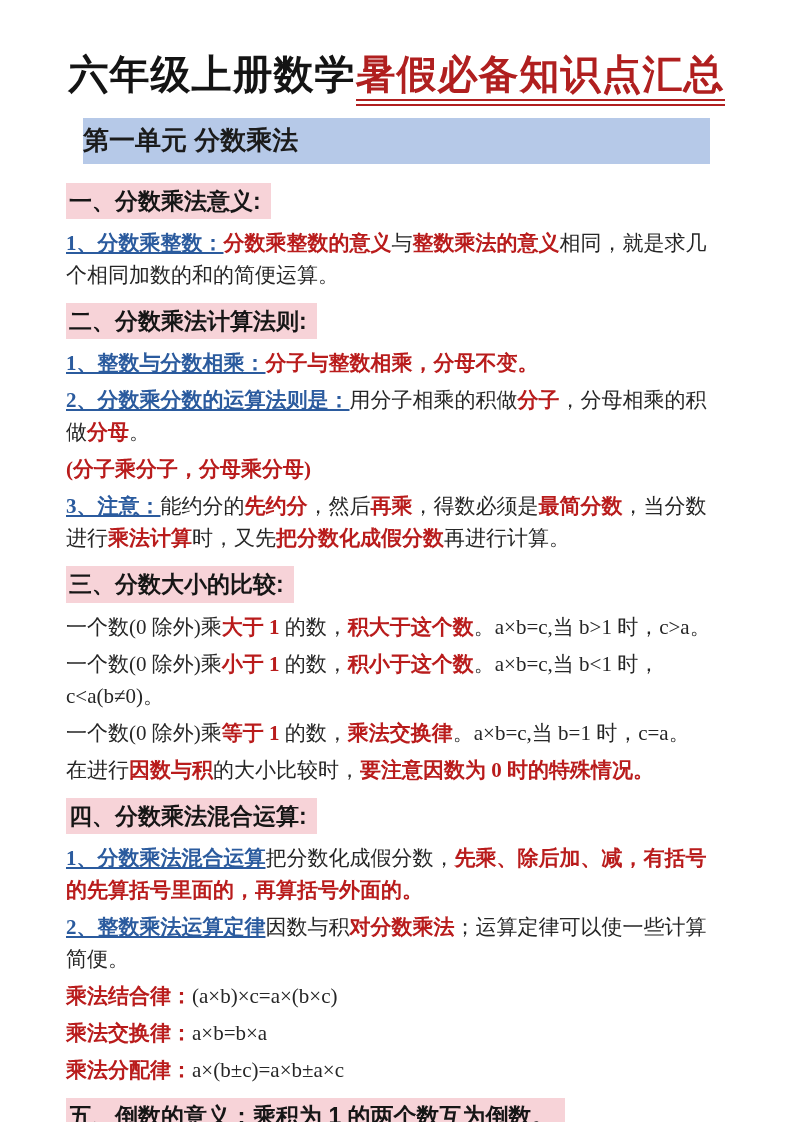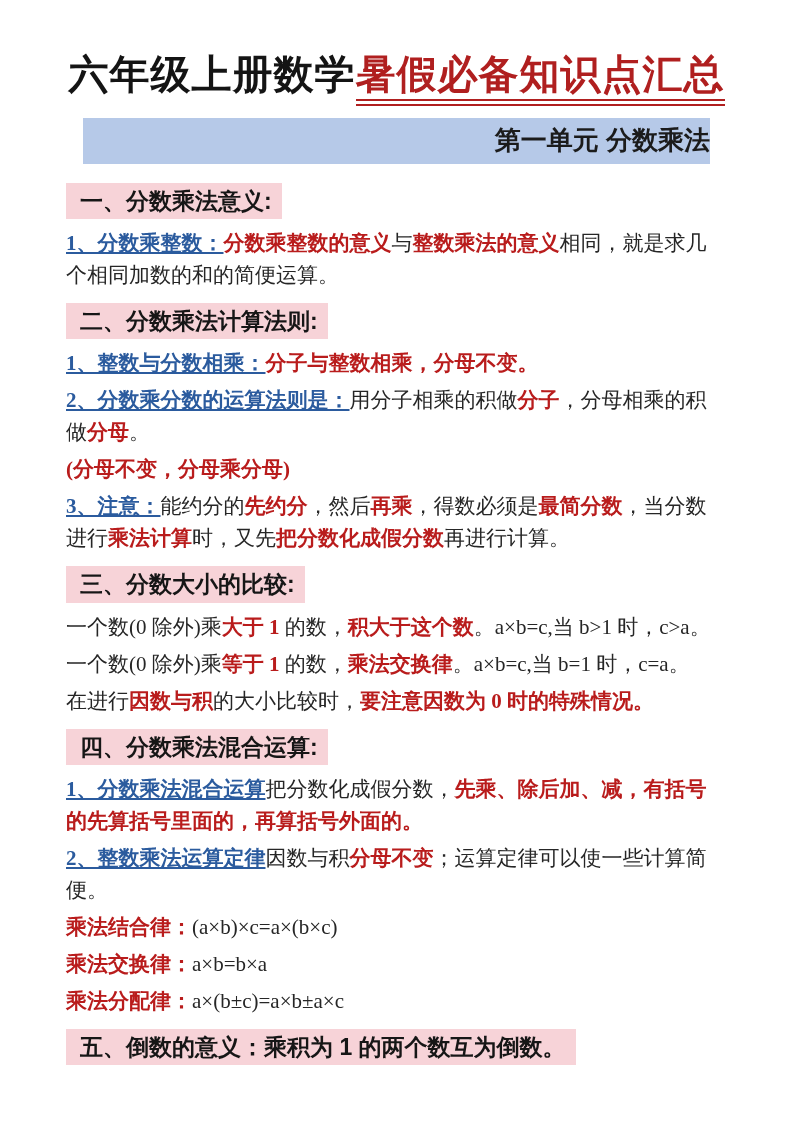--- a/index.html
+++ b/index.html
@@ -6,26 +6,26 @@
   body{width:793px;height:1122px;overflow:hidden;
        font-family:"Liberation Serif","DejaVu Serif",serif;color:#222;}
   .page{box-sizing:border-box;width:793px;height:1122px;padding:50px 66px 0 66px;}
 
   .title{text-align:center;font-family:"Liberation Sans","DejaVu Sans",sans-serif;
          font-weight:bold;font-size:40px;letter-spacing:1px;line-height:1.2;
          white-space:nowrap;color:#141414;}
   .title .red-part{color:#b01f1f;border-bottom:7px double #b01f1f;padding-bottom:3px;}
 
   .banner{background:#b6c9e8;margin:20px 17px 12px 17px;padding:5px 0 6px 0;
-          text-align:right;font-weight:bold;font-size:26px;color:#1b1b1b;
+          text-align:left;font-weight:bold;font-size:26px;color:#1b1b1b;
           font-family:"Liberation Sans","DejaVu Sans",sans-serif;}
 
   .sec-header{display:inline-block;background:#f7d3d8;color:#161616;
               font-weight:bold;font-size:23px;line-height:1.4;
-              padding:2px 10px 2px 14px;margin:7px 0 3px 0;
+              padding:2px 10px 2px 3px;margin:7px 0 3px 0;
               font-family:"Liberation Sans","DejaVu Sans",sans-serif;}
 
   p.line{font-size:21px;line-height:32px;margin:5px 0;color:#262626;}
   .seg-black{color:#262626;font-weight:normal;}
   .seg-red{color:#b91c1c;font-weight:bold;}
   .seg-blue{color:#2b5b9e;font-weight:bold;text-decoration:underline;}
 </style>
 </head>
 <body>
 
@@ -34,30 +34,31 @@
   <div class="title"><span>六年级上册数学</span><span class="red-part">暑假必备知识点汇总</span></div>
 
   <div class="banner">第一单元 分数乘法</div>
 
   <div><span class="sec-header">一、分数乘法意义:</span></div>
   <p class="line"><span class="seg-blue">1、分数乘整数：</span><span class="seg-red">分数乘整数的意义</span><span class="seg-black">与</span><span class="seg-red">整数乘法的意义</span><span class="seg-black">相同，就是求几个相同加数的和的简便运算。</span></p>
 
   <div><span class="sec-header">二、分数乘法计算法则:</span></div>
   <p class="line"><span class="seg-blue">1、整数与分数相乘：</span><span class="seg-red">分子与整数相乘，分母不变。</span></p>
   <p class="line"><span class="seg-blue">2、分数乘分数的运算法则是：</span><span class="seg-black">用分子相乘的积做</span><span class="seg-red">分子</span><span class="seg-black">，分母相乘的积做</span><span class="seg-red">分母</span><span class="seg-black">。</span></p>
-  <p class="line"><span class="seg-red">(分母不变，分母乘分母)</span></p>
+  <p class="line"><span class="seg-red">(分子乘分子，分母乘分母)</span></p>
   <p class="line"><span class="seg-blue">3、注意：</span><span class="seg-black">能约分的</span><span class="seg-red">先约分</span><span class="seg-black">，然后</span><span class="seg-red">再乘</span><span class="seg-black">，得数必须是</span><span class="seg-red">最简分数</span><span class="seg-black">，当分数进行</span><span class="seg-red">乘法计算</span><span class="seg-black">时，又先</span><span class="seg-red">把分数化成假分数</span><span class="seg-black">再进行计算。</span></p>
 
   <div><span class="sec-header">三、分数大小的比较:</span></div>
   <p class="line"><span class="seg-black">一个数(0 除外)乘</span><span class="seg-red">大于 1</span><span class="seg-black"> 的数，</span><span class="seg-red">积大于这个数</span><span class="seg-black">。a×b=c,当 b&gt;1 时，c&gt;a。</span></p>
+  <p class="line"><span class="seg-black">一个数(0 除外)乘</span><span class="seg-red">小于 1</span><span class="seg-black"> 的数，</span><span class="seg-red">积小于这个数</span><span class="seg-black">。a×b=c,当 b&lt;1 时，c&lt;a(b≠0)。</span></p>
   <p class="line"><span class="seg-black">一个数(0 除外)乘</span><span class="seg-red">等于 1</span><span class="seg-black"> 的数，</span><span class="seg-red">乘法交换律</span><span class="seg-black">。a×b=c,当 b=1 时，c=a。</span></p>
   <p class="line"><span class="seg-black">在进行</span><span class="seg-red">因数与积</span><span class="seg-black">的大小比较时，</span><span class="seg-red">要注意因数为 0 时的特殊情况。</span></p>
 
   <div><span class="sec-header">四、分数乘法混合运算:</span></div>
   <p class="line"><span class="seg-blue">1、分数乘法混合运算</span><span class="seg-black">把分数化成假分数，</span><span class="seg-red">先乘、除后加、减，有括号的先算括号里面的，再算括号外面的。</span></p>
-  <p class="line"><span class="seg-blue">2、整数乘法运算定律</span><span class="seg-black">因数与积</span><span class="seg-red">分母不变</span><span class="seg-black">；运算定律可以使一些计算简便。</span></p>
+  <p class="line"><span class="seg-blue">2、整数乘法运算定律</span><span class="seg-black">因数与积</span><span class="seg-red">对分数乘法</span><span class="seg-black">；运算定律可以使一些计算简便。</span></p>
   <p class="line"><span class="seg-red">乘法结合律：</span><span class="seg-black">(a×b)×c=a×(b×c)</span></p>
   <p class="line"><span class="seg-red">乘法交换律：</span><span class="seg-black">a×b=b×a</span></p>
   <p class="line"><span class="seg-red">乘法分配律：</span><span class="seg-black">a×(b±c)=a×b±a×c</span></p>
 
   <div><span class="sec-header">五、倒数的意义：乘积为 1 的两个数互为倒数。</span></div>
 
 </div>
 
 </body></html>

